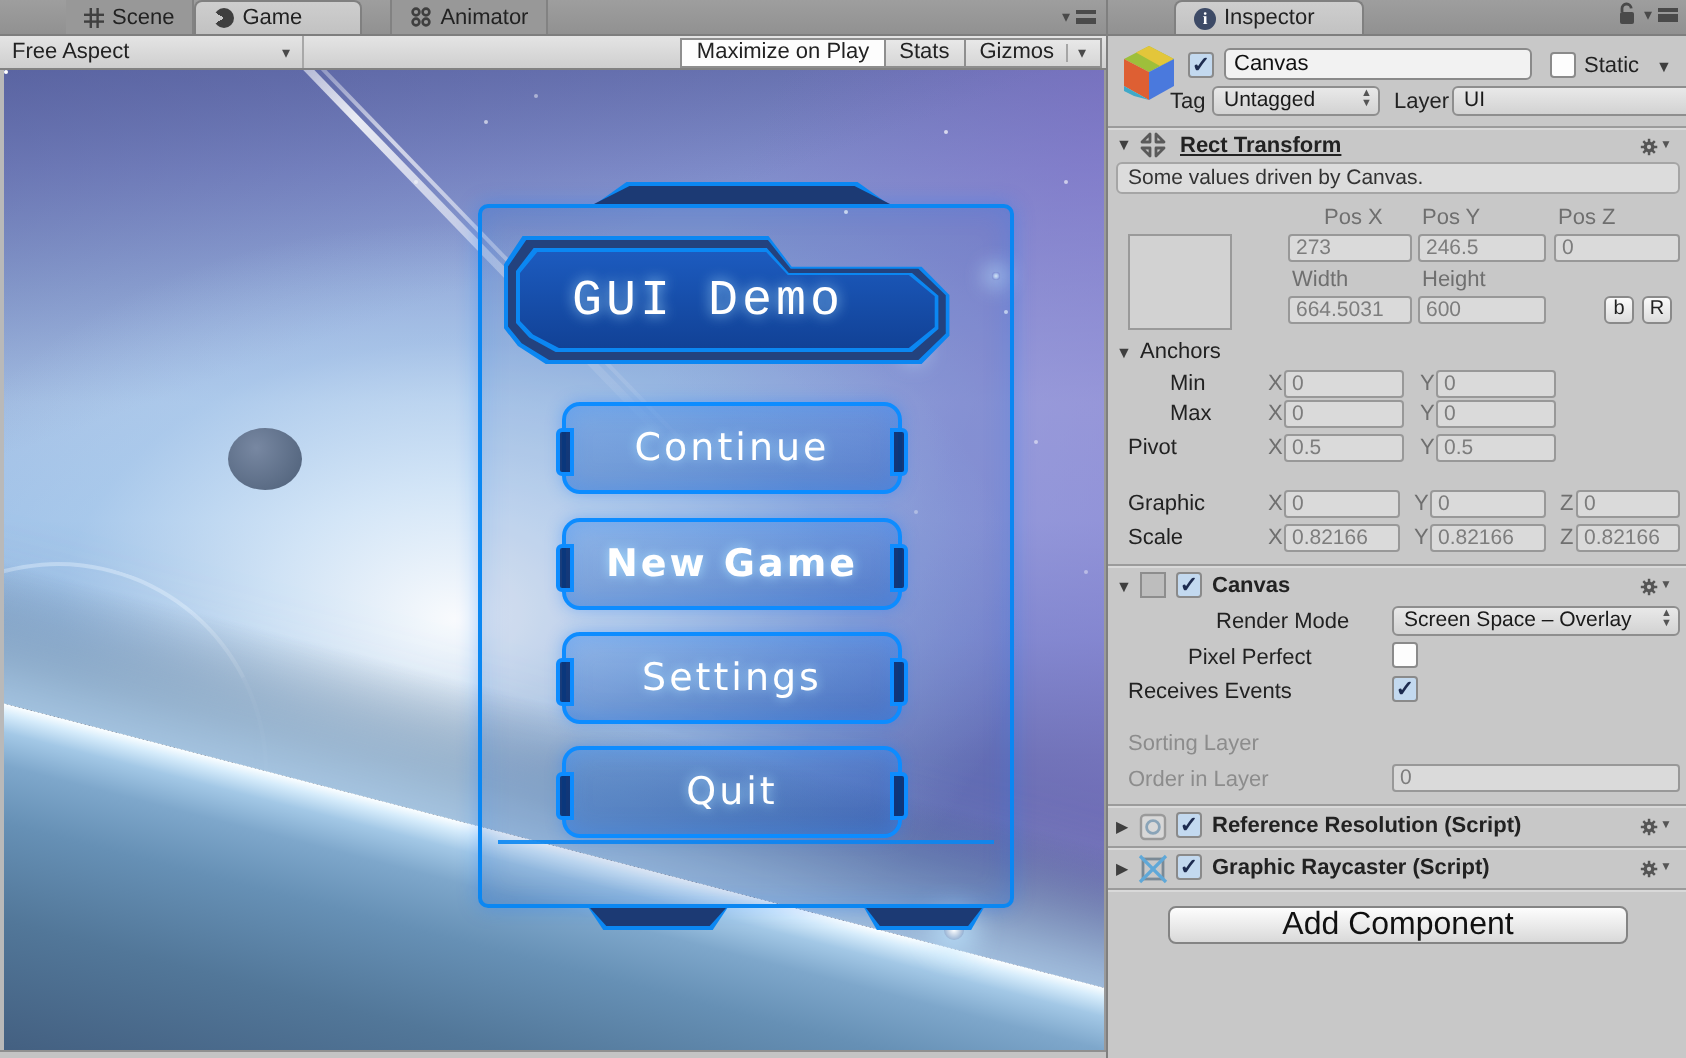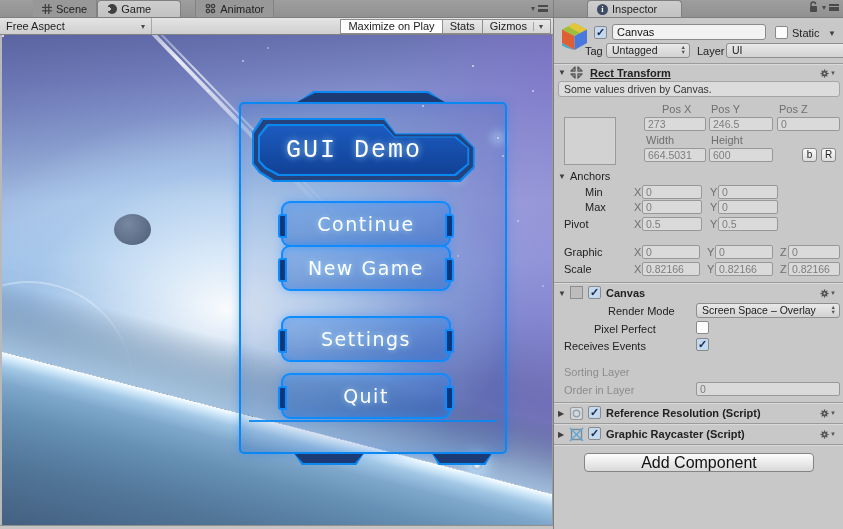--- a/index.html
+++ b/index.html
@@ -173,21 +173,21 @@
 
       <div class="plate">
         <div class="l1"></div>
           <div class="l2"></div>
           <div class="l3"></div>
           <div class="l4"></div>
         <div class="plate-title">GUI Demo</div>
       </div>
 
       <div class="menu-btn" style="top:99px;">Continue</div>
-      <div class="menu-btn" style="top:143px;">New Game</div>
+      <div class="menu-btn" style="top:157px;font-weight:bold;">New Game</div>
       <div class="menu-btn" style="top:214px;">Settings</div>
       <div class="menu-btn" style="top:271px;">Quit</div>
     </div>
   </div>
   <div class="bottom-strip"></div>
 
   <div class="inspector">
     <div class="tabbar" style="left:0; width:290px;">
       <div class="tab active" style="min-width:95px;">
         <span class="info-ic">i</span>

